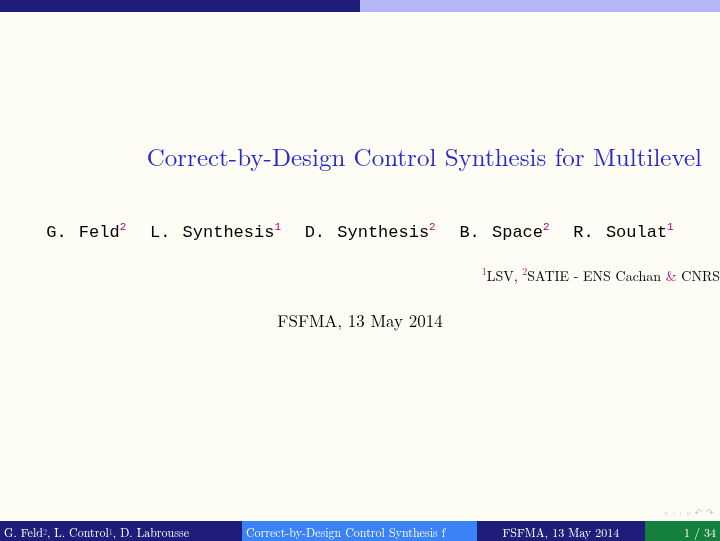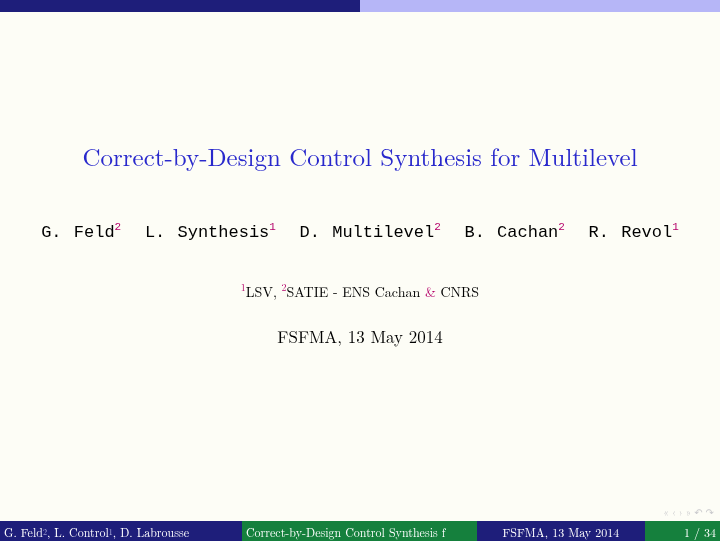--- a/index.html
+++ b/index.html
@@ -28,21 +28,21 @@
     width: 50%;
     height: 100%;
   }
   .topbar .seg-light {
     background: #b6b6f7;
     width: 50%;
     height: 100%;
   }
 
   .title {
-    text-align: center;
+    text-align: right;
     color: #2929cc;
     font-size: 25px;
     line-height: 1.3;
     margin-top: 128px;
     padding: 0 18px;
   }
 
   .authors {
     text-align: center;
     margin-top: 45px;
@@ -54,22 +54,22 @@
     white-space: nowrap;
     margin: 0 8px;
     font-family: Liberation Mono, monospace;
   }
   .sup {
     font-size: 11px;
     vertical-align: super;
     color: #b40069;
   }
   .affil {
-    text-align: center;
-    margin-top: 38px;
+    text-align: right;
+    margin-top: 22px;
     font-size: 14px;
   }
   .affil .supn { font-size: 10px; vertical-align: super; color: #b40069; }
   .amp { color: #b40069; }
   .date {
     text-align: center;
     margin-top: 24px;
     font-size: 17px;
   }
 
@@ -84,21 +84,21 @@
   .footer .fseg {
     height: 100%;
     display: flex;
     align-items: center;
     padding: 0 4px;
     white-space: nowrap;
     overflow: hidden;
     box-sizing: border-box;
   }
   .f-authors { background: #1e1e7a; width: 33.6%; }
-  .f-title   { background: #15803d; width: 32.6%; }
+  .f-title   { background: #3b82f6; width: 32.6%; }
   .f-date    { background: #1e1e7a; width: 23.4%; justify-content: center;}
   .f-page    { background: #15803d; width: 10.4%; justify-content: flex-end; padding-right:8px;}
   .f-title { text-overflow: clip; }
   .navicons {
     position: absolute;
     right: 6px;
     bottom: 22px;
     display: flex;
     gap: 3px;
     font-size: 10px;
@@ -117,23 +117,23 @@
     <div class="seg-light"></div>
   </div>
 
   <div class="title">
     <div>Correct-by-Design Control Synthesis for Multilevel</div>
   </div>
 
   <div class="authors">
     <span class="author"><span>G. Feld</span><span class="sup">2</span></span>
     <span class="author"><span>L. Synthesis</span><span class="sup">1</span></span>
-    <span class="author"><span>D. Multilevel</span><span class="sup">2</span></span>
-    <span class="author"><span>B. Cachan</span><span class="sup">2</span></span>
-    <span class="author"><span>R. Revol</span><span class="sup">1</span></span>
+    <span class="author"><span>D. Synthesis</span><span class="sup">2</span></span>
+    <span class="author"><span>B. Space</span><span class="sup">2</span></span>
+    <span class="author"><span>R. Soulat</span><span class="sup">1</span></span>
   </div>
 
   <div class="affil">
     <span class="supn">1</span><span>LSV, </span><span class="supn">2</span><span>SATIE - ENS Cachan </span><span class="amp">&amp;</span><span> CNRS</span>
   </div>
 
   <div class="date">FSFMA, 13 May 2014</div>
 
   <div class="navicons">
     <span>«</span>

